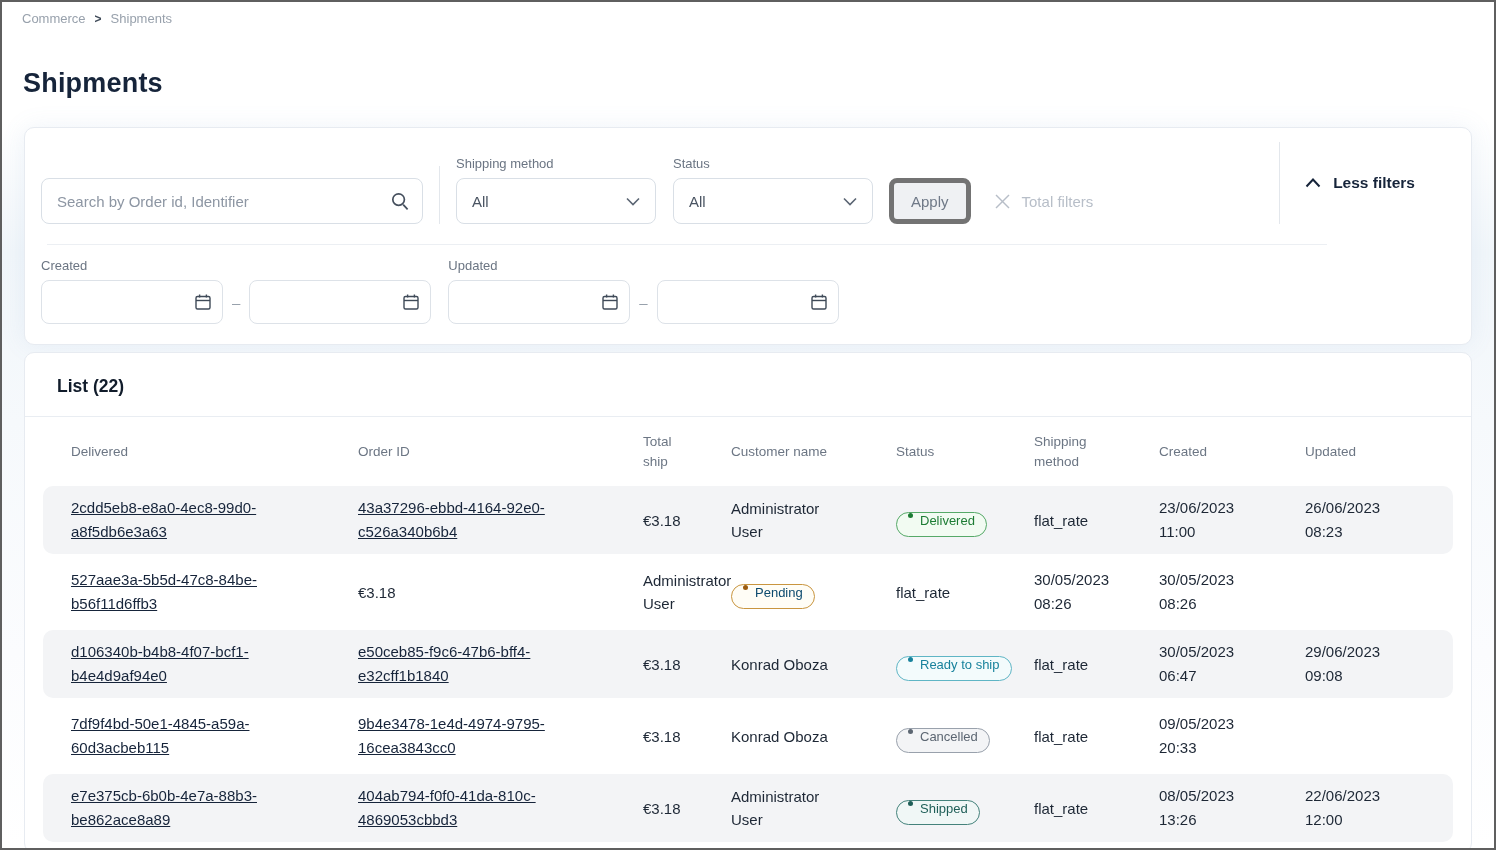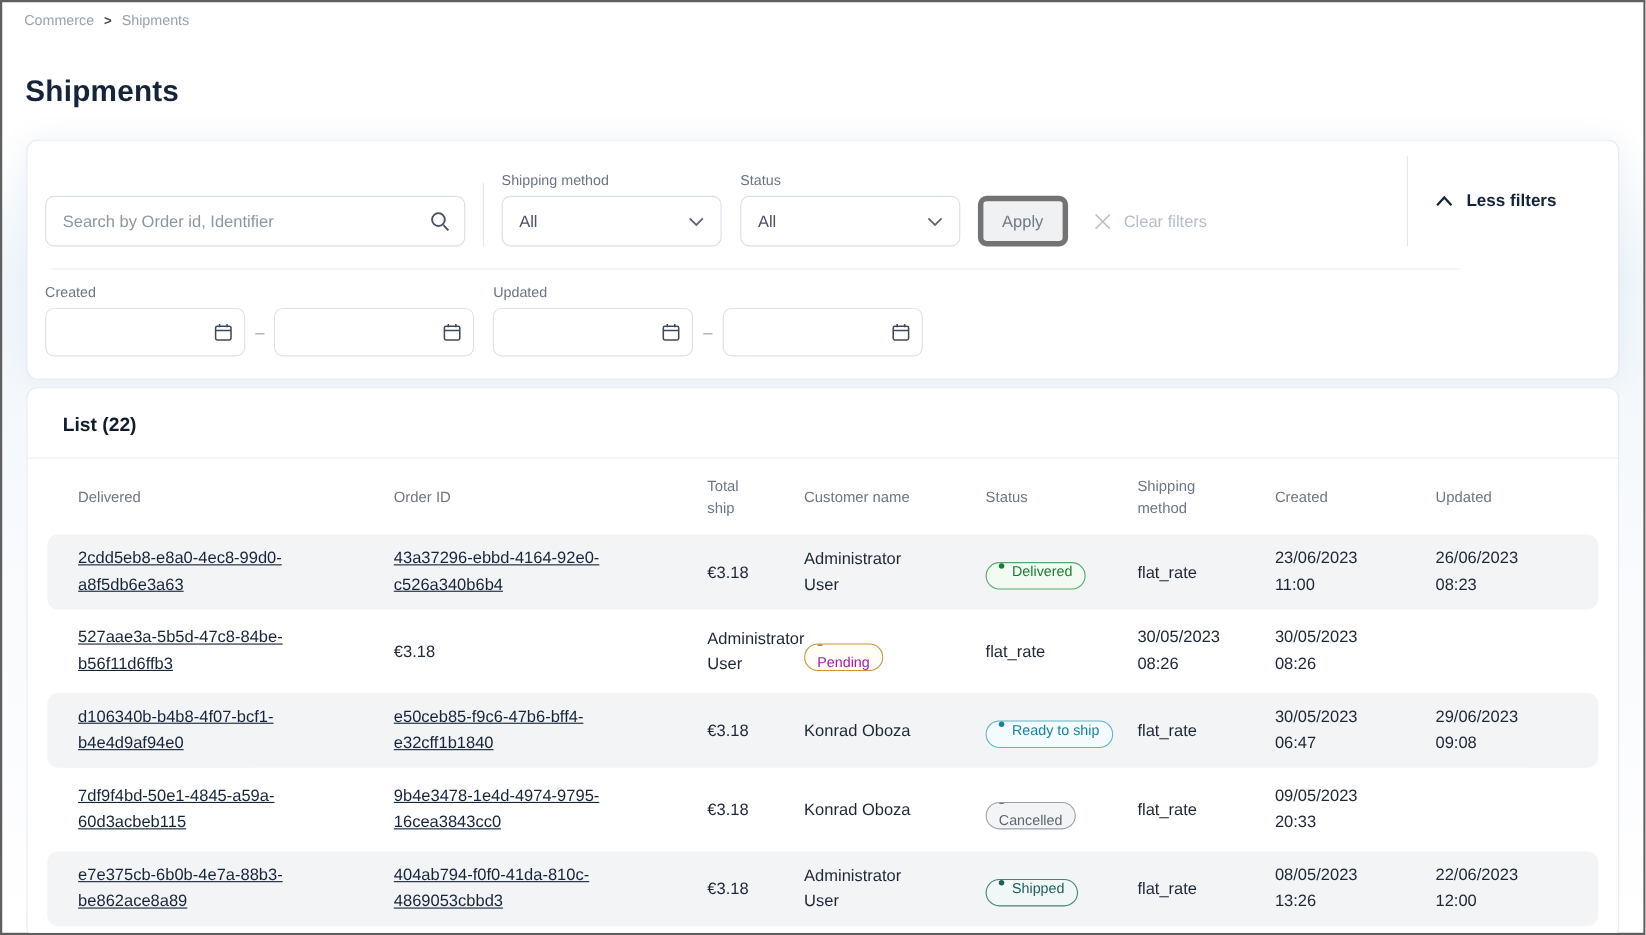--- a/index.html
+++ b/index.html
@@ -128,21 +128,21 @@
         </div>
       </div>
 
       <button class="apply-btn">Apply</button>
 
       <div class="clear-filters">
         <svg class="x-icon" viewBox="0 0 17 17" fill="none" stroke="currentColor" stroke-width="1.4">
           <line x1="2" y1="2" x2="15" y2="15"></line>
             <line x1="15" y1="2" x2="2" y2="15"></line>
         </svg>
-        <span>Clear filters</span>
+        <span>Total filters</span>
       </div>
 
       <div class="spacer"></div>
 
       <div class="vdivider tall"></div>
 
       <div class="less-filters">
         <svg class="chev-up" viewBox="0 0 16 10" fill="none" stroke="currentColor" stroke-width="2">
             <polyline points="1.5,8.5 8,1.5 14.5,8.5"></polyline>
           </svg>
@@ -238,21 +238,21 @@
             </div>
             <div class="cell date-cell">
               <div>26/06/2023</div>
               <div>08:23</div>
             </div>
           </div>
           <div class="trow">
             <div class="cell cell-identifier"><a class="uuid">527aae3a-5b5d-47c8-84be-b56f11d6ffb3</a></div>
             <div class="cell">€3.18</div>
             <div class="cell cell-customer">Administrator User</div>
-            <div class="cell"><span class="badge" style="color: #a21caf; border-color: rgb(201, 149, 63); background: rgb(255, 253, 246); flex-direction: column;">
+            <div class="cell"><span class="badge" style="color: #0c4a6e; border-color: rgb(201, 149, 63); background: rgb(255, 253, 246);">
                 <span class="dot" style="background: rgb(156, 92, 17);"></span>
                 <span>Pending</span>
               </span></div>
             <div class="cell">flat_rate</div>
             <div class="cell date-cell">
               <div>30/05/2023</div>
               <div>08:26</div>
             </div>
             <div class="cell date-cell">
               <div>30/05/2023</div>
@@ -276,21 +276,21 @@
             <div class="cell date-cell">
               <div>29/06/2023</div>
               <div>09:08</div>
             </div>
           </div>
           <div class="trow">
             <div class="cell cell-identifier"><a class="uuid">7df9f4bd-50e1-4845-a59a-60d3acbeb115</a></div>
             <div class="cell cell-order"><a class="uuid">9b4e3478-1e4d-4974-9795-16cea3843cc0</a></div>
             <div class="cell">€3.18</div>
             <div class="cell cell-customer">Konrad Oboza</div>
-            <div class="cell"><span class="badge" style="color: rgb(92, 102, 114); border-color: rgb(153, 161, 172); background: rgb(243, 244, 246); flex-direction: column;">
+            <div class="cell"><span class="badge" style="color: rgb(92, 102, 114); border-color: rgb(153, 161, 172); background: rgb(243, 244, 246);">
                 <span class="dot" style="background: rgb(92, 102, 114);"></span>
                 <span>Cancelled</span>
               </span></div>
             <div class="cell">flat_rate</div>
             <div class="cell date-cell">
               <div>09/05/2023</div>
               <div>20:33</div>
             </div>
           </div>
           <div class="trow odd">

